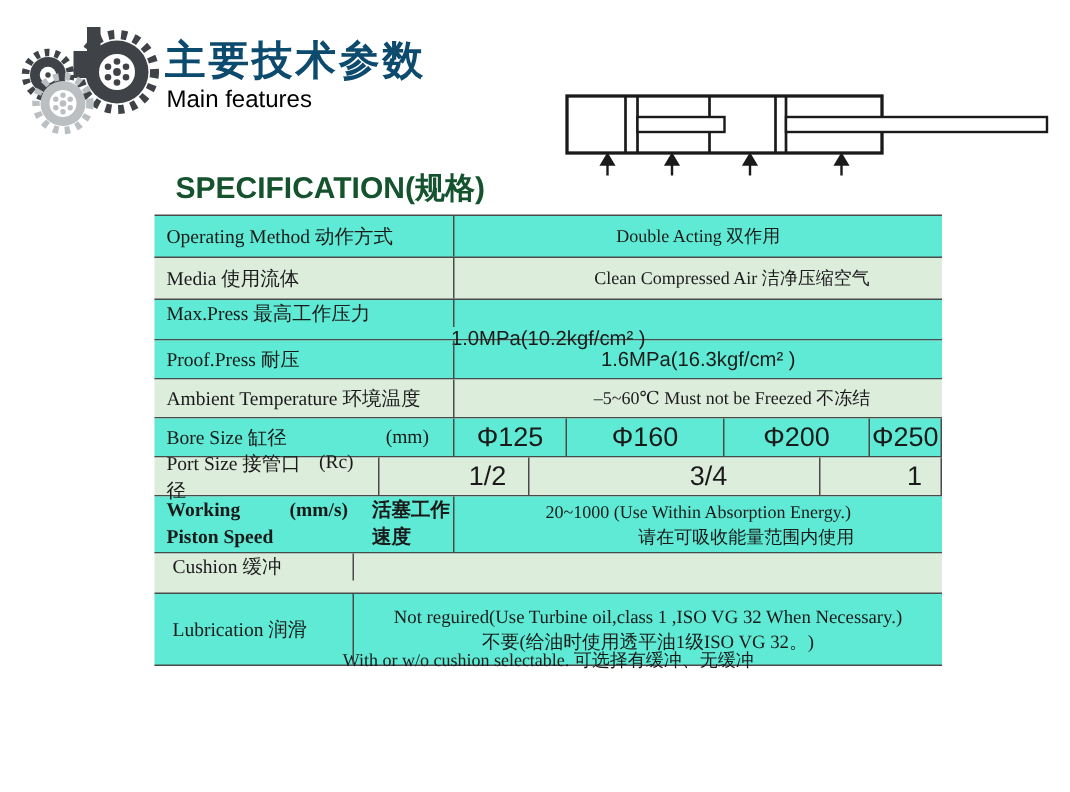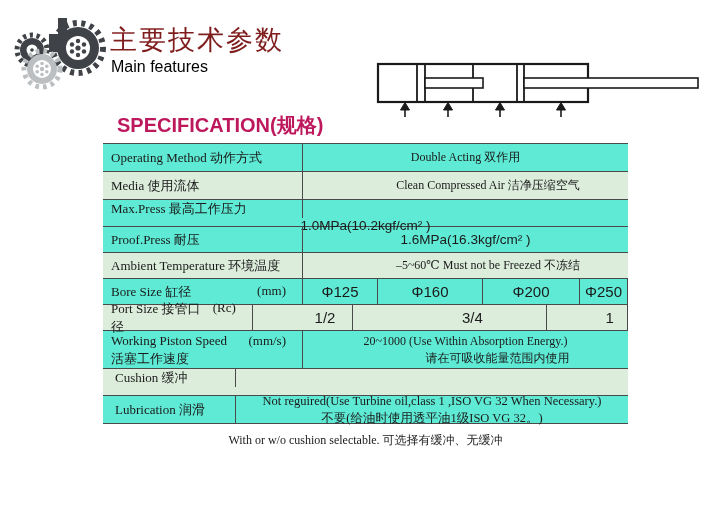--- a/index.html
+++ b/index.html
@@ -4,64 +4,64 @@
 <style>
   html,body{margin:0;padding:0;}
   body{
     width:713px;height:528px;position:relative;overflow:hidden;background:#ffffff;
     font-family:"Liberation Sans","DejaVu Sans",sans-serif;color:#1a1a1a;
   }
   .serif{font-family:"Liberation Serif","DejaVu Serif",serif;}
 
   
   #logo{position:absolute;left:12px;top:8px;width:96px;height:84px;}
-  #logo-title{position:absolute;left:110px;top:22px;font-size:27px;font-weight:normal;
-    color:#7f1d1d;letter-spacing:2px;}
+  #logo-title{position:absolute;left:110px;top:22px;font-size:27px;font-weight:bold;
+    color:#0c4a6e;letter-spacing:2px;}
   #logo-subtitle{position:absolute;left:111px;top:58px;font-size:16px;color:#000000;}
 
   
   #diagram{position:absolute;left:370px;top:55px;width:340px;height:65px;}
 
   
-  #spec-heading{position:absolute;left:117px;top:112px;font-size:20px;font-weight:bold;color:#be185d;}
+  #spec-heading{position:absolute;left:117px;top:112px;font-size:20px;font-weight:bold;color:#14532d;}
 
   
   #spec-table{position:absolute;left:103px;top:143px;width:525px;border-top:1.5px solid #4a4a4a;}
   .row{display:flex;border-bottom:1.5px solid #4a4a4a;box-sizing:border-box;align-items:stretch;}
   .row.white{background:#5eead4;}
   .row.green{background:#dceddc;gap:45px;}
   .row.blue{background:#cbe5f6;}
 
   .cell{box-sizing:border-box;display:flex;align-items:center;}
   .label{width:200px;border-right:1.5px solid #4a4a4a;padding-left:8px;font-size:13px;}
   .label.narrow{width:133px;padding-left:12px;}
   .value{flex:1;justify-content:center;text-align:center;font-size:12px;}
   .value.sans{font-size:13.5px;}
   .label-split{display:flex;justify-content:space-between;width:100%;padding-right:16px;box-sizing:border-box;}
-  .twolines{flex-direction:column;justify-content:center;align-items:flex-start;line-height:1.35;}
+  .twolines{flex-direction:row;align-items:flex-start;line-height:1.35;font-weight:bold;}
   .twolines-center{flex-direction:column;justify-content:center;align-items:center;line-height:1.35;}
 
   .subcell{box-sizing:border-box;display:flex;align-items:center;justify-content:center;
-    border-right:1.5px solid #4a4a4a;font-size:15px;}
+    border-right:1.5px solid #4a4a4a;font-size:18px;}
   .c1{width:75px;}.c2{width:105px;}.c3{width:97px;}.c4{width:48px;}.c23{width:202px;}
 
   
   .header-cell{position:relative;width:200px;border-right:1.5px solid #4a4a4a;box-sizing:border-box;}
   .header-cell svg{position:absolute;left:0;top:0;}
   .hdr-model{position:absolute;left:8px;top:5px;font-size:13.5px;font-weight:bold;}
   .hdr-item{position:absolute;left:8px;top:30px;font-size:13.5px;font-weight:bold;}
   .model-value{flex:1;display:flex;align-items:center;justify-content:center;
     font-size:17px;font-weight:bold;letter-spacing:1px;}
 
   .h-header{height:53px;}
   .h28{height:28px;}
   .h27{height:27px;flex-direction:column;}
   .h26{height:26px;}
   .h38{height:38px;}
-  .h42{height:28px;}
+  .h42{height:48px;}
 
   .indent2{text-indent:64px;}
   .fit-sm{font-size:12.5px;line-height:1.3;}
 </style>
 </head>
 <body>
 
 <svg id="logo" viewBox="0 0 96 80" xmlns="http://www.w3.org/2000/svg">
 
   <rect x="46" y="8" width="9" height="16" fill="#3f4348"></rect>

